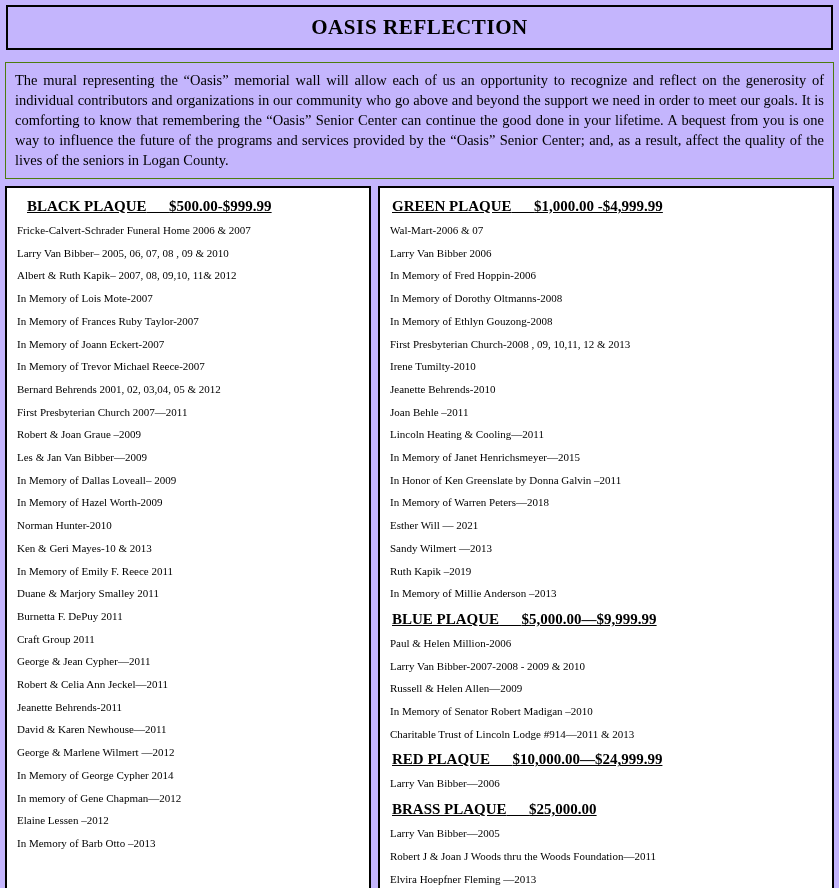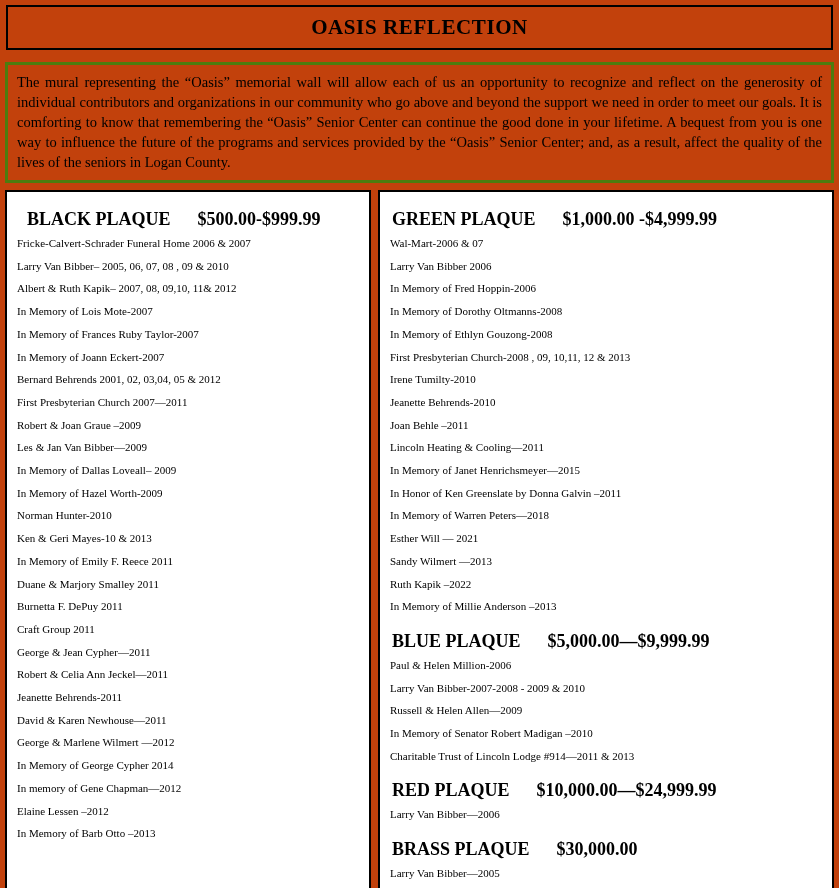--- a/index.html
+++ b/index.html
@@ -3,34 +3,34 @@
 <meta charset="utf-8">
 <style>
   * { margin: 0; padding: 0; box-sizing: border-box; }
   html, body { background: #ffffff; }
   body {
     width: 839px; height: 888px;
     font-family: "Liberation Serif", serif;
     color: #000;
     position: relative;
   }
-  .page { width: 839px; height: 888px; padding: 5px 5px 8px 5px; background: #c2410c; }
+  .page { width: 839px; height: 888px; padding: 5px 5px 8px 5px; background: #c4b5fd; }
 
   .title-box {
     border: 2px solid #000;
     margin: 0 1px;
     height: 45px;
     display: flex; align-items: center; justify-content: center;
   }
   .title-box h1 {
     font-size: 21px; font-weight: bold; letter-spacing: 0.6px;
   }
 
   .intro-box {
-    border: 3px solid #4d7c0f;
+    border: 1px solid #4d7c0f;
     margin-top: 12px;
     padding: 7px 9px 8px 9px;
     min-height: 99px;
   }
   .intro-box p {
     font-size: 14.5px;
     line-height: 1.38;
     text-align: justify;
   }
 
@@ -44,24 +44,25 @@
     border: 2px solid #000;
     padding: 4px 6px 4px 7px;
     overflow: hidden;
     background: #fff;
   }
   .column.left  { width: 366px; }
   .column.right { flex: 1; }
 
   .section-heading {
     font-weight: bold;
-    font-size: 18px;
+    font-size: 15px;
+    text-decoration: underline;
     padding-left: 13px;
     line-height: 26px;
-    margin-top: 10px;
+    margin-top: 1px;
     white-space: nowrap;
   }
   .column.right .section-heading { padding-left: 5px; }
   .section-heading .heading-spacer { letter-spacing: 0; }
 
   .list-item {
     font-size: 11px;
     line-height: 22.7px;
     padding-left: 3px;
     white-space: nowrap;
@@ -82,20 +83,21 @@
 
   <div class="columns">
     <div class="column left">
         <div class="section-heading"><span>BLACK PLAQUE</span><span class="heading-spacer">&nbsp;&nbsp;&nbsp;&nbsp;&nbsp;&nbsp;</span><span>$500.00-$999.99</span></div>
         <div class="list-item">Fricke-Calvert-Schrader Funeral Home 2006 &amp; 2007</div>
         <div class="list-item">Larry Van Bibber– 2005, 06, 07, 08 , 09 &amp; 2010</div>
         <div class="list-item">Albert &amp; Ruth Kapik– 2007, 08, 09,10, 11&amp; 2012</div>
         <div class="list-item">In Memory of Lois Mote-2007</div>
         <div class="list-item">In Memory of Frances Ruby Taylor-2007</div>
         <div class="list-item">In Memory of Joann Eckert-2007</div>
+        <div class="list-item">In Memory of Trevor Michael Reece-2007</div>
         <div class="list-item">Bernard Behrends 2001, 02, 03,04, 05 &amp; 2012</div>
         <div class="list-item">First Presbyterian Church 2007—2011</div>
         <div class="list-item">Robert &amp; Joan Graue –2009</div>
         <div class="list-item">Les &amp; Jan Van Bibber—2009</div>
         <div class="list-item">In Memory of Dallas Loveall– 2009</div>
         <div class="list-item">In Memory of Hazel Worth-2009</div>
         <div class="list-item">Norman Hunter-2010</div>
         <div class="list-item">Ken &amp; Geri Mayes-10 &amp; 2013</div>
         <div class="list-item">In Memory of  Emily F. Reece  2011</div>
         <div class="list-item">Duane &amp; Marjory Smalley 2011</div>
@@ -121,30 +123,30 @@
         <div class="list-item">First Presbyterian Church-2008 , 09, 10,11, 12 &amp; 2013</div>
         <div class="list-item">Irene Tumilty-2010</div>
         <div class="list-item">Jeanette Behrends-2010</div>
         <div class="list-item">Joan Behle –2011</div>
         <div class="list-item">Lincoln Heating &amp; Cooling—2011</div>
         <div class="list-item">In Memory of  Janet Henrichsmeyer—2015</div>
         <div class="list-item">In Honor of Ken Greenslate  by Donna Galvin –2011</div>
         <div class="list-item">In Memory of Warren Peters—2018</div>
         <div class="list-item">Esther Will — 2021</div>
         <div class="list-item">Sandy Wilmert —2013</div>
-        <div class="list-item">Ruth Kapik –2022</div>
+        <div class="list-item">Ruth Kapik –2019</div>
         <div class="list-item">In Memory of Millie Anderson –2013</div>
         <div class="section-heading"><span>BLUE PLAQUE</span><span class="heading-spacer">&nbsp;&nbsp;&nbsp;&nbsp;&nbsp;&nbsp;</span><span>$5,000.00—$9,999.99</span></div>
         <div class="list-item">Paul &amp; Helen Million-2006</div>
         <div class="list-item">Larry Van Bibber-2007-2008 - 2009 &amp; 2010</div>
         <div class="list-item">Russell &amp; Helen Allen—2009</div>
         <div class="list-item">In Memory of Senator Robert Madigan –2010</div>
         <div class="list-item">Charitable Trust of Lincoln Lodge #914—2011 &amp; 2013</div>
         <div class="section-heading"><span>RED PLAQUE</span><span class="heading-spacer">&nbsp;&nbsp;&nbsp;&nbsp;&nbsp;&nbsp;</span><span>$10,000.00—$24,999.99</span></div>
         <div class="list-item">Larry Van Bibber—2006</div>
-        <div class="section-heading"><span>BRASS PLAQUE</span><span class="heading-spacer">&nbsp;&nbsp;&nbsp;&nbsp;&nbsp;&nbsp;</span><span>$30,000.00</span></div>
+        <div class="section-heading"><span>BRASS PLAQUE</span><span class="heading-spacer">&nbsp;&nbsp;&nbsp;&nbsp;&nbsp;&nbsp;</span><span>$25,000.00</span></div>
         <div class="list-item">Larry Van Bibber—2005</div>
         <div class="list-item">Robert J &amp; Joan J Woods thru the Woods Foundation—2011</div>
         <div class="list-item">Elvira Hoepfner Fleming —2013</div>
       </div>
   </div>
 
 </div>
 
 </body></html>

